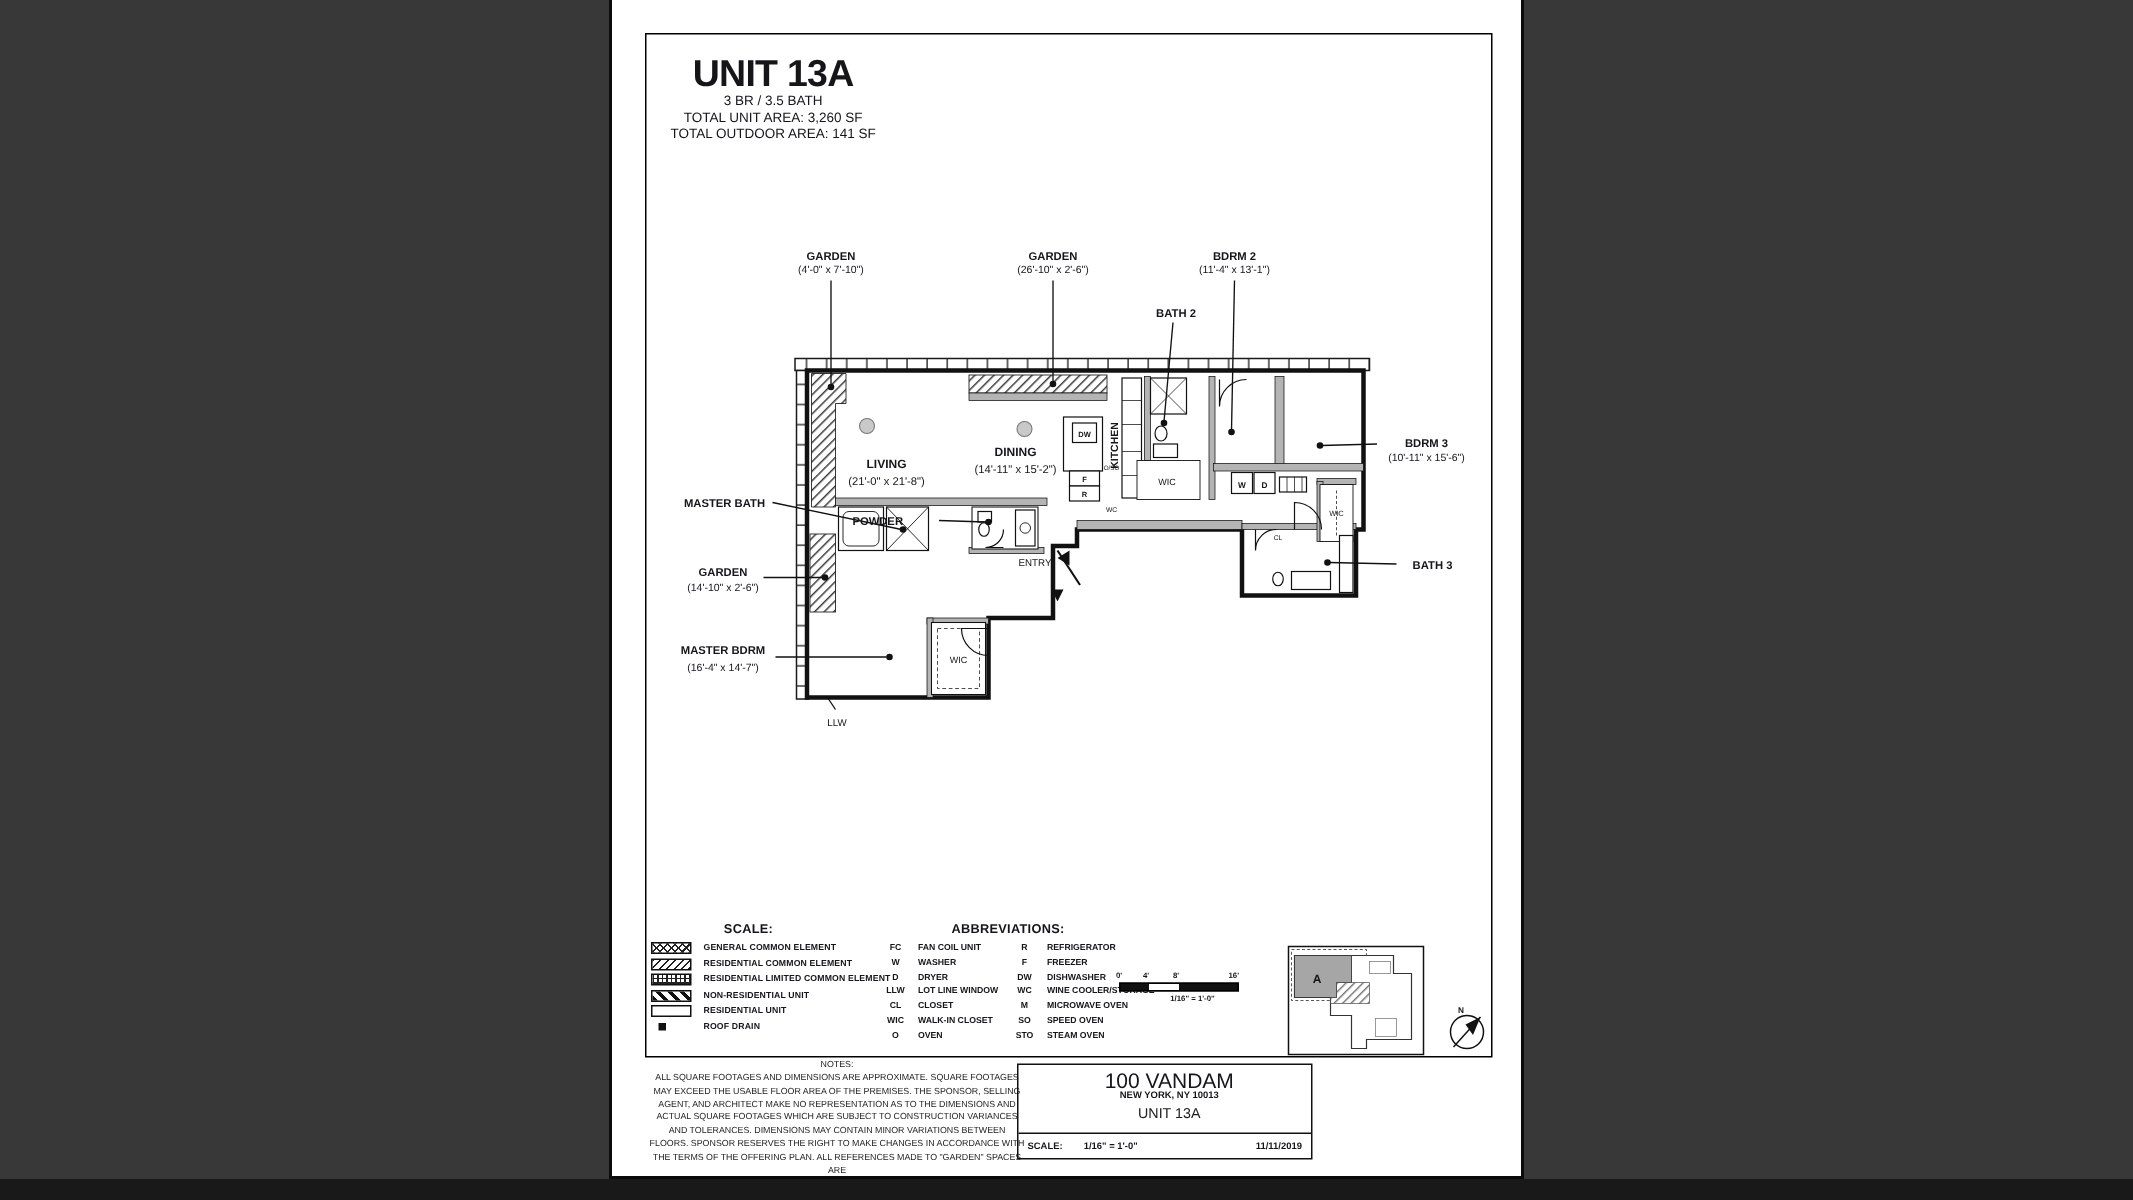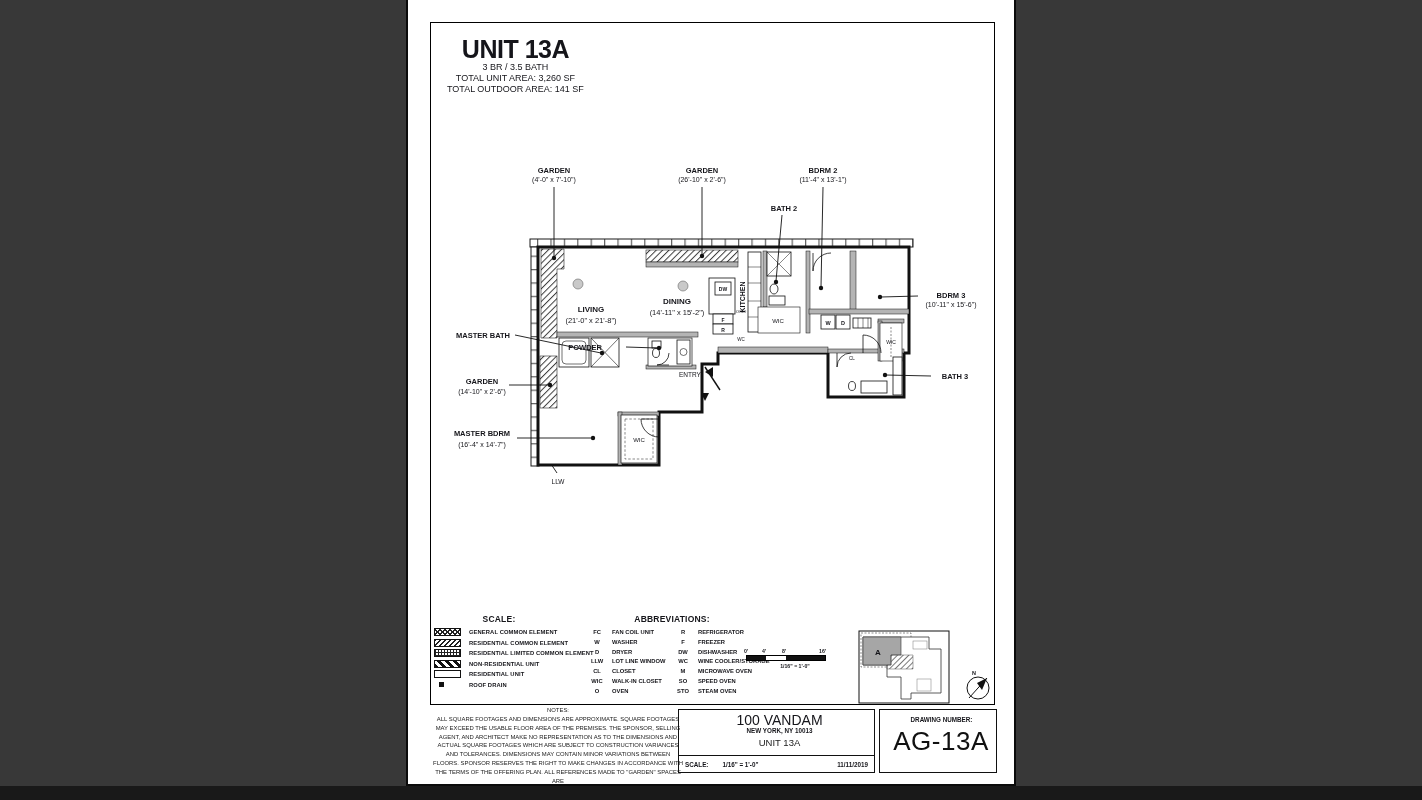--- a/index.html
+++ b/index.html
@@ -404,19 +404,15 @@
       <div class="proj">100 VANDAM</div>
       <div class="addr">NEW YORK, NY 10013</div>
       <div class="unit">UNIT 13A</div>
       <div class="rule"></div>
       <div class="brow">
         <span>SCALE:</span>
         <span class="sv">1/16" = 1'-0"</span>
         <span class="dt">11/11/2019</span>
       </div>
     </div>
-    <div class="tb2">
-      <div class="lbl">DRAWING NUMBER:</div>
-      <div class="num">AG-13A</div>
-    </div>
   </div>
   <div class="bottombar"></div>
 </div>
 
 </body></html>

